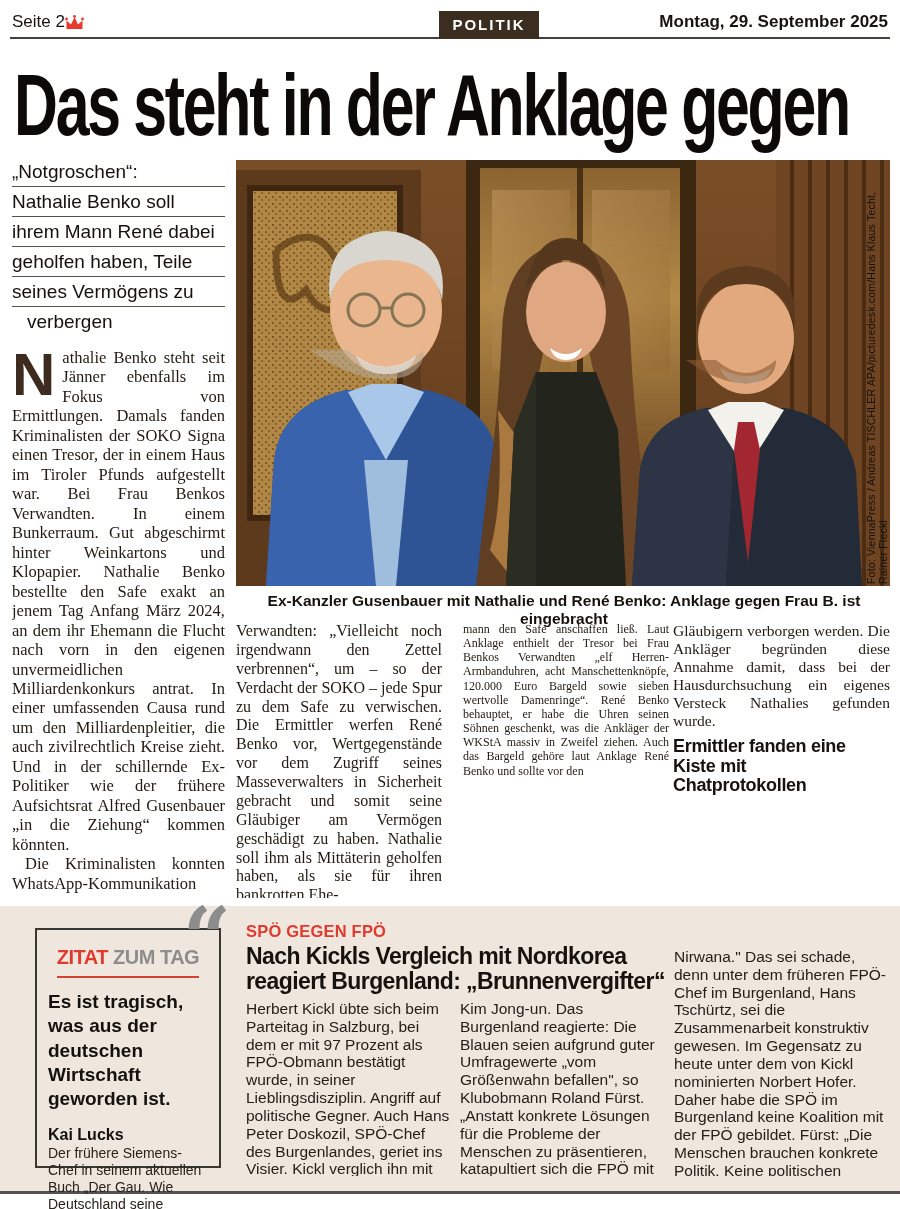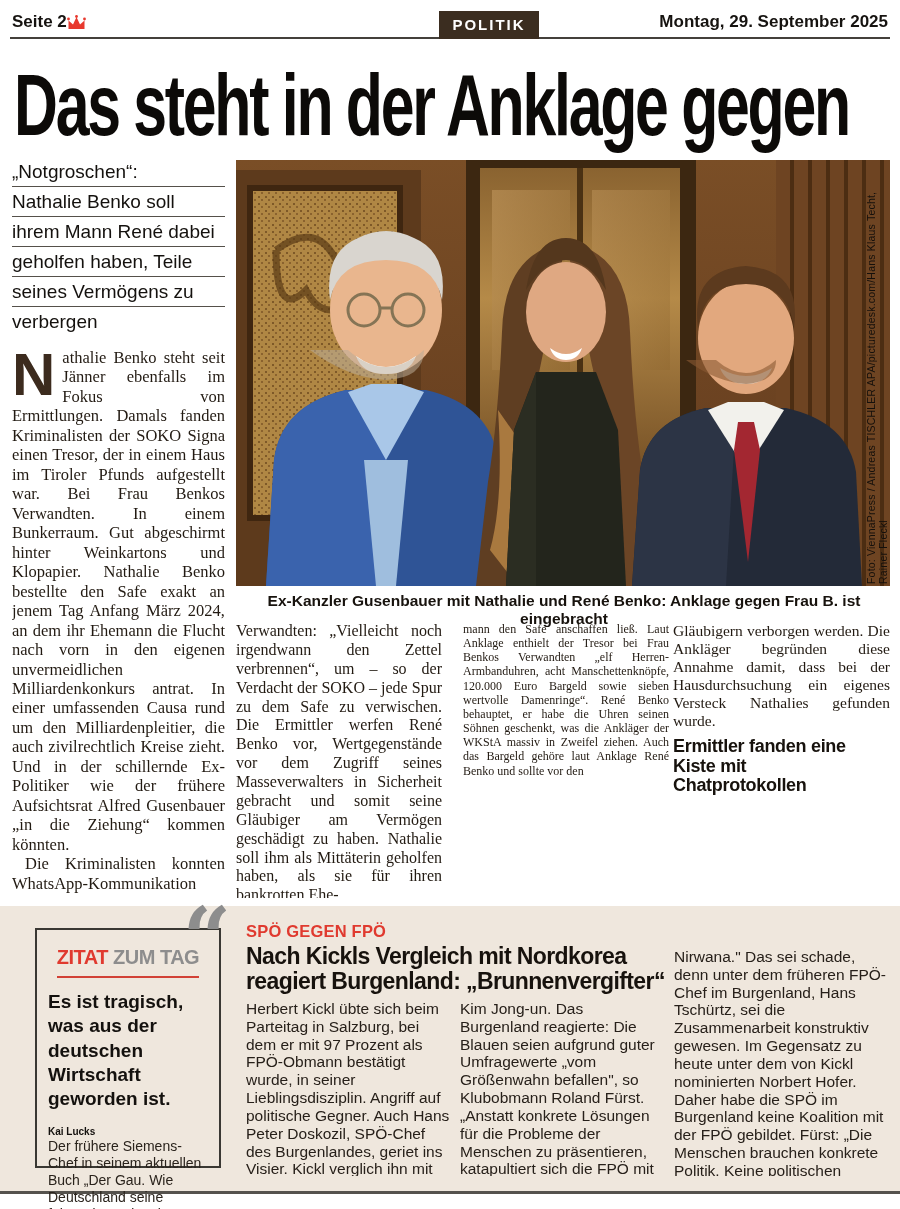--- a/index.html
+++ b/index.html
@@ -1,33 +1,33 @@
 <!DOCTYPE html>
 <html lang="de"><head>
 <meta charset="utf-8">
 <style>
   html,body{margin:0;padding:0;background:#fff;}
   .page{position:relative;width:900px;height:1209px;background:#fff;overflow:hidden;
         font-family:"Liberation Sans",sans-serif;color:#1e160f;}
 
   
   .hdr{position:absolute;left:10px;top:10px;width:880px;height:27px;border-bottom:2px solid #44403b;}
-  .hdr-left{position:absolute;left:2px;top:2px;font-size:17px;font-weight:bold;color:#161310;display:flex;align-items:center;}
+  .hdr-left{position:absolute;left:2px;top:2px;font-size:17px;font-weight:normal;color:#161310;display:flex;align-items:center;}
   .hdr-date{position:absolute;right:2px;top:2px;font-size:17px;font-weight:bold;color:#161310;}
   .badge{position:absolute;left:50%;transform:translateX(-50%);top:1px;width:100px;height:28px;background:#3b2d20;
          color:#fff;font-weight:bold;font-size:15px;letter-spacing:2px;text-align:center;line-height:28px;margin-left:39px;}
 
   
   .headline{position:absolute;left:14px;top:56px;font-size:80px;font-weight:800;color:#0c0a08;
             white-space:nowrap;letter-spacing:-3px;transform:scaleX(.76) scaleY(1.08);transform-origin:left top;}
 
   
   .deck{position:absolute;left:12px;top:157px;width:213px;}
   .deck-line{font-size:19px;line-height:29px;height:29px;color:#14110e;border-bottom:1.5px solid #55504a;white-space:nowrap;overflow:hidden;}
-  .deck-line:last-child{border-bottom:none;}
+  .deck-line:last-child{border-bottom:none;margin-left:15px;}
 
   
   .bodycol{position:absolute;font-family:"Liberation Serif",serif;text-align:justify;color:#221a12;overflow:hidden;}
   .col1{left:12px;top:348px;width:213px;height:548px;font-size:16.5px;line-height:1.18;}
   .col2{left:236px;top:622px;width:206px;height:276px;font-size:16px;line-height:1.18;}
   .col3{left:463px;top:622px;width:206px;height:276px;font-size:12px;line-height:1.18;}
   .col4{left:673px;top:622px;width:217px;height:276px;font-size:15.5px;line-height:1.16;}
   .bodycol p{margin:0;}
   .bodycol p+p{text-indent:13px;}
   .dropcap{float:left;font-family:"Liberation Sans",sans-serif;font-weight:800;font-size:60px;line-height:50px;
@@ -47,21 +47,21 @@
 
   
   .qbox{position:absolute;left:35px;top:22px;width:160px;height:216px;border:2px solid #3a3833;padding:10px 11px;}
   .qmark{position:absolute;top:-34px;right:-12px;font-family:"DejaVu Serif",serif;font-weight:bold;
          font-size:84px;line-height:1;color:#8d8d8d;}
   .qtitle{text-align:center;font-size:20px;font-weight:800;letter-spacing:-.5px;margin-top:6px;}
   .qtitle .red{color:#e03a2f;}
   .qtitle .gray{color:#8d8d8d;}
   .qrule{height:2px;background:#d24136;width:142px;margin:7px auto 12px auto;}
   .qtext{font-weight:bold;font-size:19px;line-height:1.28;color:#14110e;}
-  .qname{font-weight:bold;font-size:10px;margin-top:14px;color:#14110e;}
+  .qname{font-weight:bold;font-size:16px;margin-top:14px;color:#14110e;}
   .qdesc{font-size:14px;line-height:1.22;color:#2a231c;margin-top:1px;}
 
   
   .kicker{position:absolute;left:246px;top:16px;font-size:16.5px;font-weight:800;color:#e03a2f;letter-spacing:.2px;}
   .bheadline{position:absolute;left:246px;top:38px;width:430px;font-size:23px;font-weight:800;line-height:1.1;
              letter-spacing:-.6px;color:#17120d;white-space:pre-line;}
   .bcol{position:absolute;font-size:15.5px;line-height:1.15;color:#27201a;overflow:hidden;}
   .bcol1{left:246px;top:94px;width:206px;height:176px;}
   .bcol2{left:460px;top:94px;width:206px;height:176px;}
   .bcol3{left:674px;top:42px;width:214px;height:228px;}

